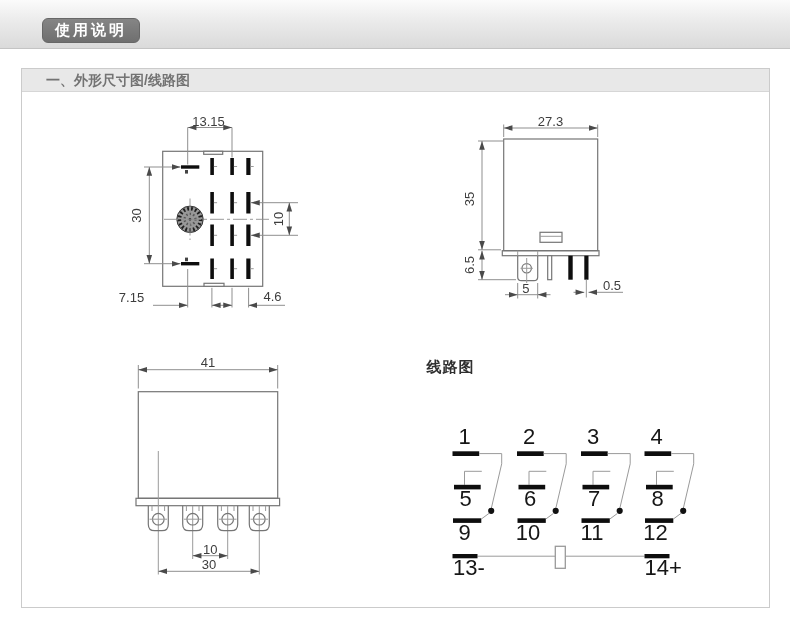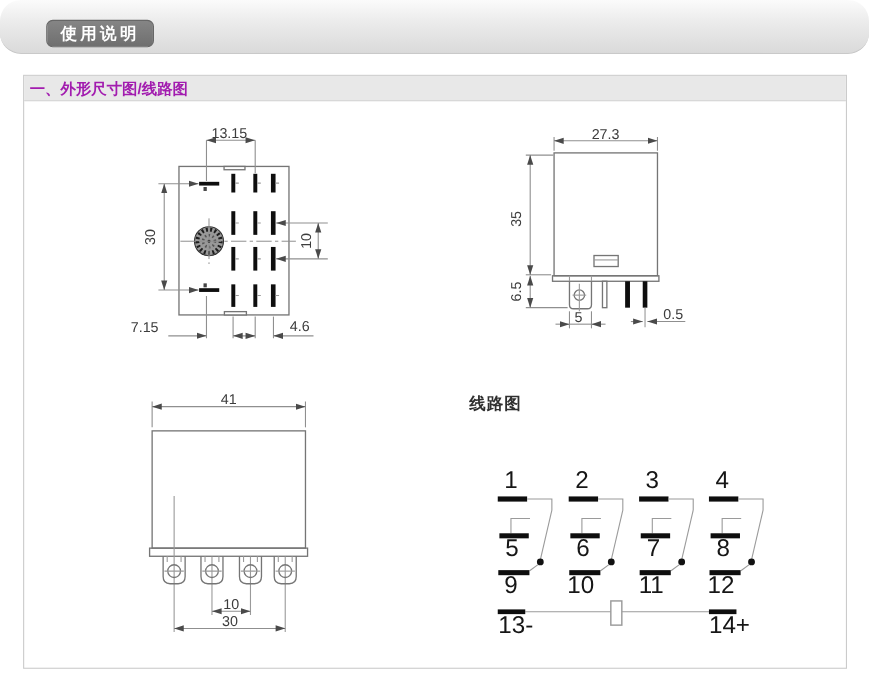--- a/index.html
+++ b/index.html
@@ -1,32 +1,32 @@
 <!DOCTYPE html>
 <html><head>
 <meta charset="utf-8">
 <style>
   html,body{margin:0;padding:0;background:#fff;}
   #page{position:relative;width:790px;height:617px;background:#ffffff;overflow:hidden;
         font-family:"Liberation Sans",sans-serif;}
   
   #topband{position:absolute;left:0;top:0;width:790px;height:48px;
            background:linear-gradient(180deg,#fbfbfb 0%,#ececec 40%,#dadada 100%);
-           border-bottom:1px solid #c4c4c4;border-radius:19px;}
+           border-bottom:1px solid #c4c4c4;}
   #badge{position:absolute;left:42px;top:18px;width:98px;height:25px;
          background:linear-gradient(180deg,#858585,#6f6f6f);
          border:1px solid #676767;border-radius:6px;
          color:#ffffff;font-size:15px;font-weight:bold;letter-spacing:3px;
          display:flex;align-items:center;justify-content:center;box-sizing:border-box;}
   
   #panel{position:absolute;left:21px;top:68px;width:749px;height:540px;
          background:#ffffff;border:1px solid #cbcbcb;box-sizing:border-box;}
   #panel-header{height:22px;background:#e8e8e8;border-bottom:1px solid #d6d6d6;
-                font-size:14px;font-weight:bold;color:#a21caf;line-height:22px;
-                padding-left:5px;}
+                font-size:14px;font-weight:bold;color:#737373;line-height:22px;
+                padding-left:24px;}
   #canvas-wrap{position:absolute;left:0;top:15px;width:747px;height:516px;}
   svg{display:block;}
   
   .o   {stroke:#757575;stroke-width:1.2;fill:none;}
   .ow  {stroke:#757575;stroke-width:1.2;fill:#ffffff;}
   .ln  {stroke:#9a9a9a;stroke-width:1;fill:none;}
   .dim {stroke:#8f8f8f;stroke-width:1;fill:none;}
   .cl  {stroke:#8f8f8f;stroke-width:0.9;fill:none;stroke-dasharray:14 3 3 3;}
   .bar {fill:#0e0e0e;stroke:none;}
   .dimtxt{font-family:"Liberation Sans",sans-serif;font-size:13px;fill:#3d3d3d;}

